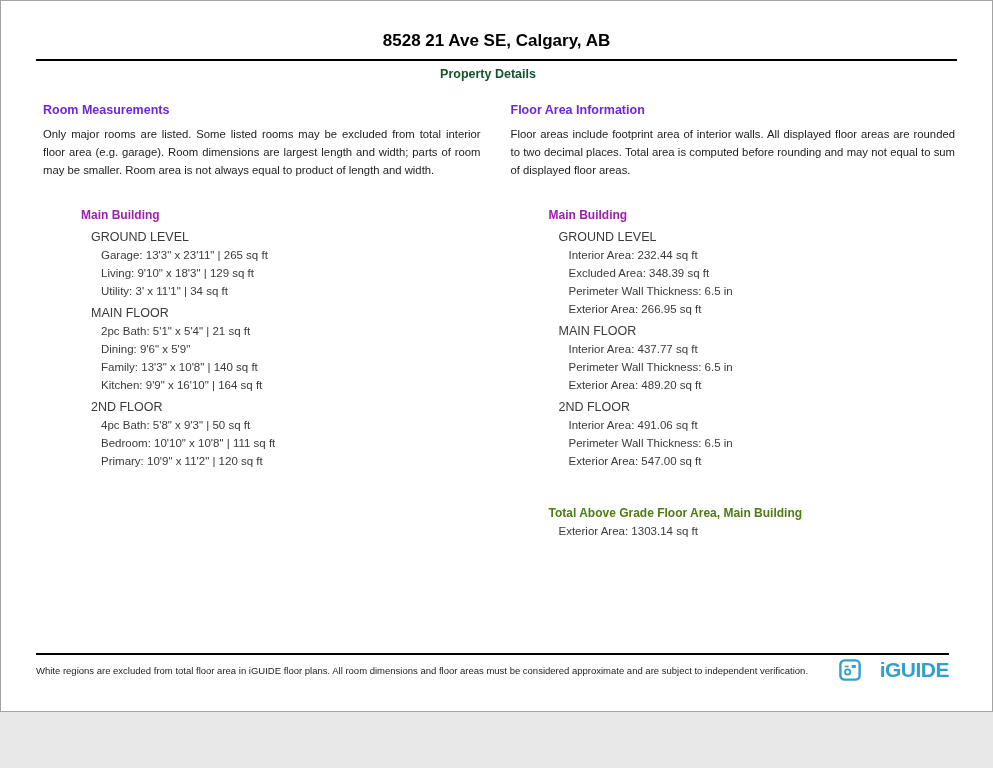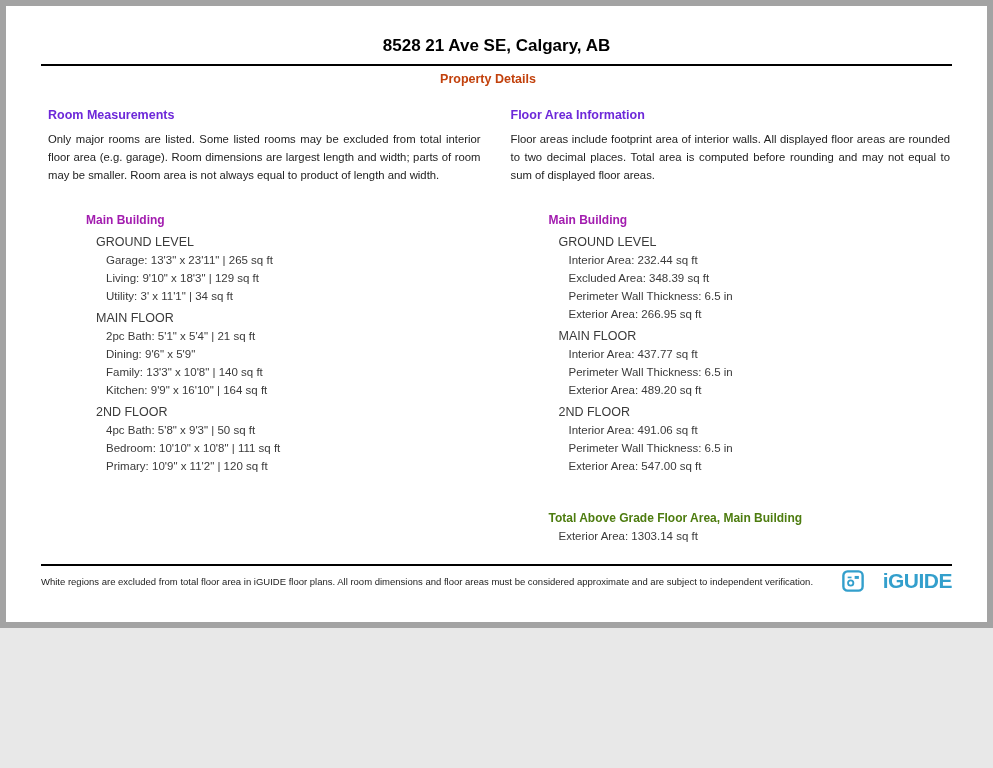--- a/index.html
+++ b/index.html
@@ -1,45 +1,45 @@
 <!DOCTYPE html>
 <html><head>
 <meta charset="utf-8">
 <style>
   html,body{margin:0;padding:0;background:#e8e8e8;}
   .page{
-    width:993px;height:628px;position:relative;background:#fff;
-    border:6px solid #a3a3a3;box-sizing:border-box;overflow:hidden;
+    width:993px;height:712px;position:relative;background:#fff;
+    border:1px solid #a3a3a3;box-sizing:border-box;overflow:hidden;
     font-family:"Liberation Sans","DejaVu Sans",sans-serif;color:#222;
   }
   
   .header{text-align:center;padding-top:30px;}
   .title{font-size:17px;font-weight:bold;color:#000;margin:0;line-height:20px;}
   .rule{border:none;border-top:2.5px solid #000;margin:8px 35px 0 35px;}
-  .subtitle{font-size:12.5px;font-weight:bold;color:#c2410c;margin:6px 17px 0 0;line-height:15px;}
+  .subtitle{font-size:12.5px;font-weight:bold;color:#14532d;margin:6px 17px 0 0;line-height:15px;}
   
   .columns{display:flex;padding:0 35px;margin-top:21px;}
   .col{width:50%;box-sizing:border-box;}
   .col-left{padding-left:7px;padding-right:16px;}
   .col-right{padding-left:14px;padding-right:2px;}
   .section-heading{font-size:12.5px;font-weight:bold;color:#6d28d9;margin:0 0 7px 0;line-height:15px;}
   .section-desc{font-size:11.3px;color:#222;margin:0;line-height:18px;text-align:justify;}
   
   .building{margin-top:27px;margin-left:38px;}
   .building-name{font-size:12px;font-weight:bold;color:#a21caf;line-height:18px;}
   .level{margin-left:10px;margin-top:4px;}
   .level:first-of-type{margin-top:0;}
   .level-name{font-size:12.5px;color:#3a3a3a;line-height:18px;}
   .line{font-size:11.5px;color:#3a3a3a;line-height:18px;margin-left:10px;}
   .total-block{margin-top:34px;margin-left:38px;}
   .total-heading{font-size:12px;font-weight:bold;color:#4d7c0f;line-height:18px;}
   .total-line{font-size:11.5px;color:#3a3a3a;line-height:18px;margin-left:10px;}
   
   .footer{
-    position:absolute;left:35px;right:35px;bottom:30px;
+    position:absolute;left:35px;right:43px;bottom:30px;
     border-top:2px solid #000;padding-top:4px;
     display:flex;justify-content:space-between;align-items:center;
   }
   .disclaimer{font-size:9.5px;color:#222;line-height:13px;max-width:790px;}
   .logo{display:flex;align-items:center;gap:19px;}
   .logo-text{font-size:21px;font-weight:600;letter-spacing:-0.5px;line-height:22px;}
 </style>
 </head>
 <body>
 

